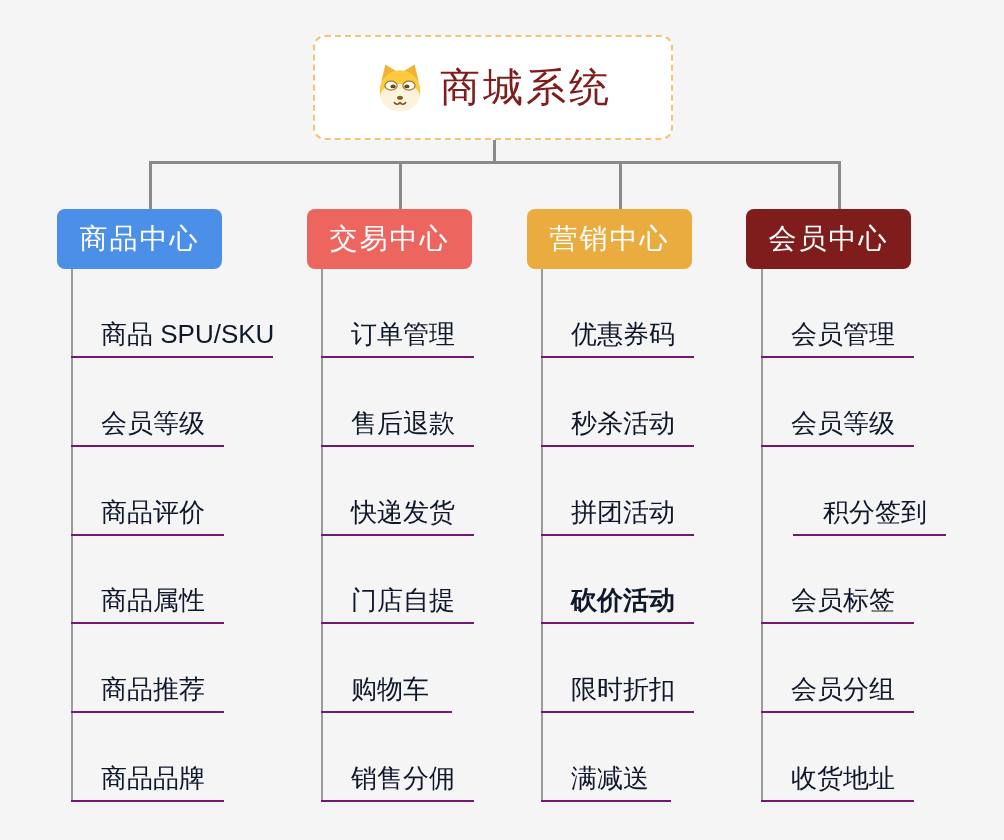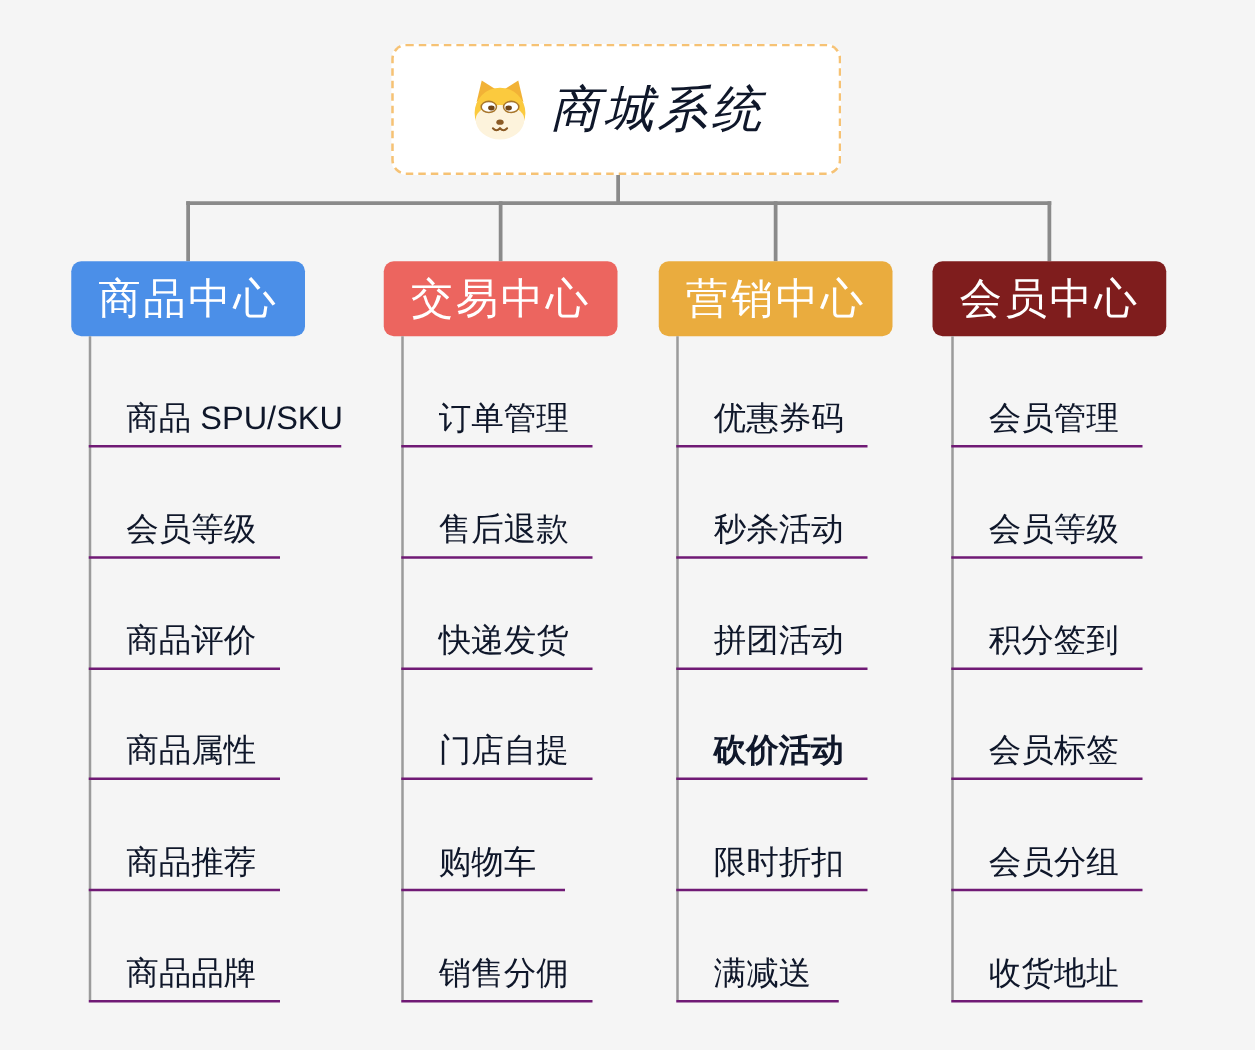--- a/index.html
+++ b/index.html
@@ -20,30 +20,29 @@
     position:absolute;left:313px;top:35px;width:360px;height:105px;
     box-sizing:border-box;
     background:#ffffff;
     border:2px dashed #f6c274;
     border-radius:12px;
     display:flex;align-items:center;justify-content:center;gap:14px;
   }
   .root-title{
     font-size:40px;
     letter-spacing:3px;
-    color:#0f172a;
-    font-style:italic;
+    color:#7f1d1d;
   }
   .dog-icon{display:flex;align-items:center;}
   
   .branch-header{
-    position:absolute;top:209px;width:187px;height:60px;
+    position:absolute;top:209px;width:165px;height:60px;
     border-radius:8px;
     display:flex;align-items:center;justify-content:center;
-    color:#ffffff;font-size:34px;letter-spacing:2px;
+    color:#ffffff;font-size:28px;letter-spacing:2px;
     box-sizing:border-box;
     text-align:right;
   }
   
   .spine{position:absolute;top:269px;width:2px;height:531px;background:#9b9b9b;}
   
   .leaf{
     position:absolute;height:44px;
     box-sizing:border-box;
     border-bottom:2px solid #701a75;
@@ -105,18 +104,18 @@
       <div class="leaf" style="left: 541px; top: 314px; width: 153px;">优惠券码</div>
       <div class="leaf" style="left: 541px; top: 403px; width: 153px;">秒杀活动</div>
       <div class="leaf" style="left: 541px; top: 492px; width: 153px;">拼团活动</div>
       <div class="leaf" style="left: 541px; top: 580px; width: 153px; font-weight: bold;">砍价活动</div>
       <div class="leaf" style="left: 541px; top: 669px; width: 153px;">限时折扣</div>
       <div class="leaf" style="left: 541px; top: 758px; width: 130px;">满减送</div>
       <div class="branch-header" style="left: 746px; background: #7f1d1d;">会员中心</div>
       <div class="spine" style="left: 761px;"></div>
       <div class="leaf" style="left: 761px; top: 314px; width: 153px;">会员管理</div>
       <div class="leaf" style="left: 761px; top: 403px; width: 153px;">会员等级</div>
-      <div class="leaf" style="left: 761px; top: 492px; width: 153px; text-align: right;">积分签到</div>
+      <div class="leaf" style="left: 793px; top: 492px; width: 153px; text-align: right;">积分签到</div>
       <div class="leaf" style="left: 761px; top: 580px; width: 153px;">会员标签</div>
       <div class="leaf" style="left: 761px; top: 669px; width: 153px;">会员分组</div>
       <div class="leaf" style="left: 761px; top: 758px; width: 153px;">收货地址</div>
     </div>
 </div>
 
 </body></html>

